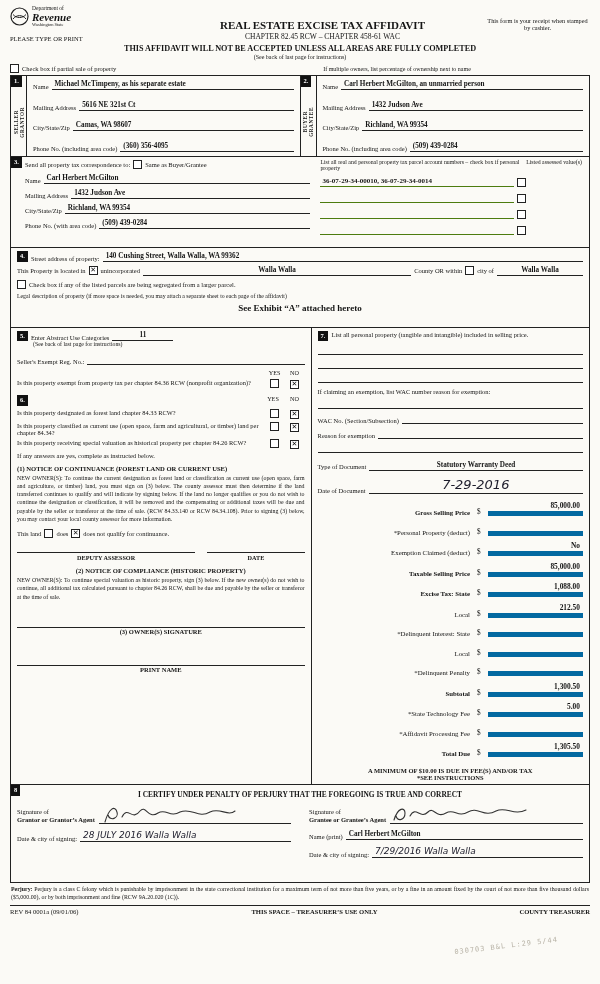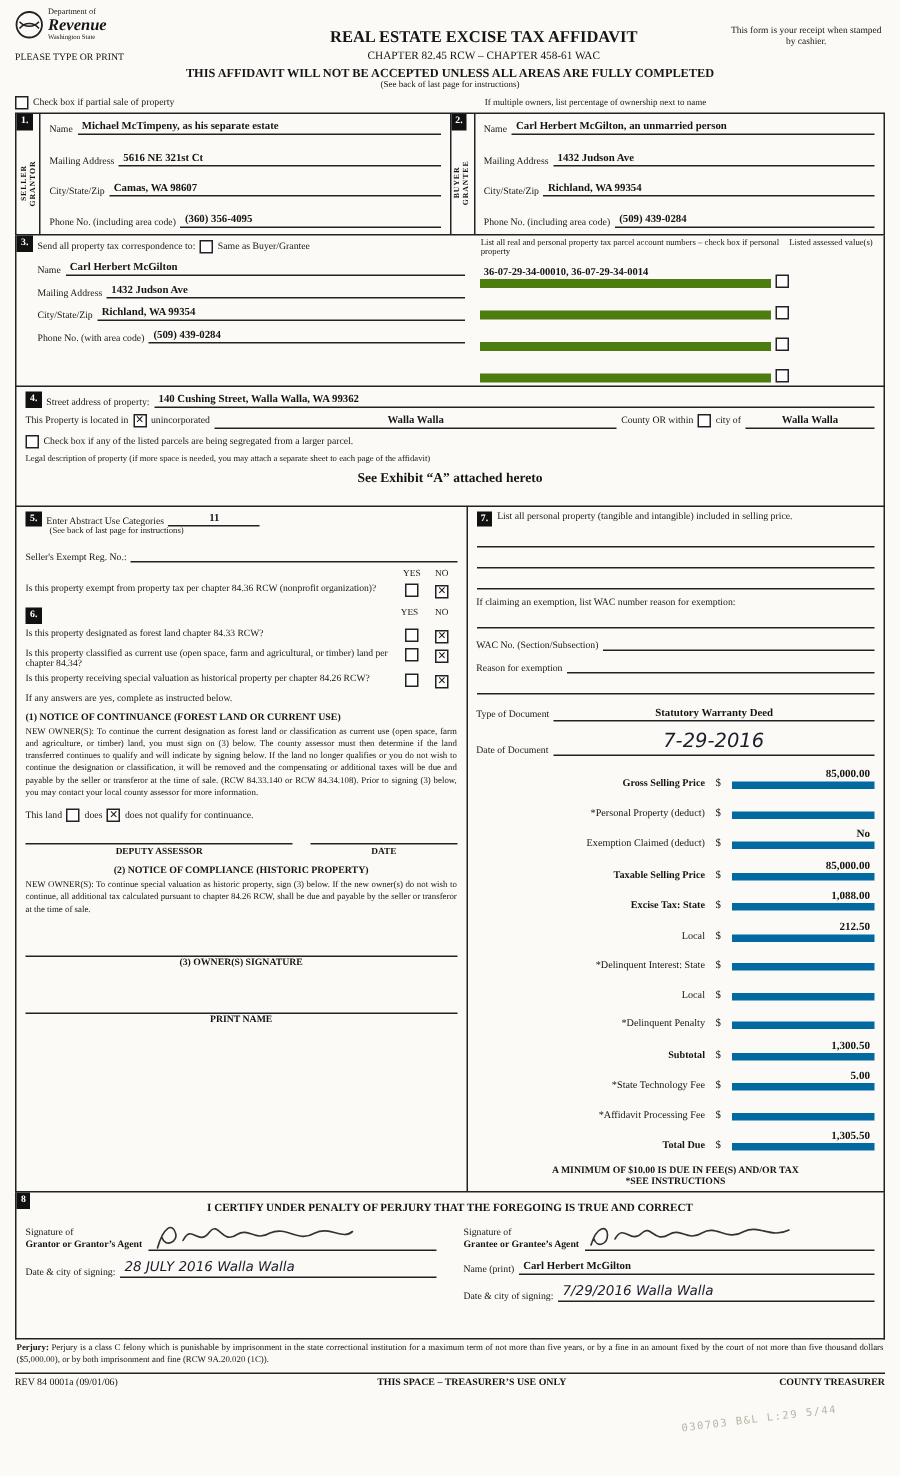--- a/index.html
+++ b/index.html
@@ -42,21 +42,21 @@
   .party-fields{flex:1;padding:4px 6px 4px 6px;display:flex;flex-direction:column;gap:5px;justify-content:space-between;}
   .frow{display:flex;align-items:flex-end;gap:3px;}
   .frow .fill{flex:1;}
   
   .sec3{border:1.5px solid #222;border-top:none;display:flex;position:relative;min-height:90px;}
   .sec3-left{width:52%;padding:3px 5px 4px 14px;display:flex;flex-direction:column;gap:5px;}
   .sec3-right{width:48%;padding:2px 5px;}
   .s3hdr{display:flex;gap:4px;}
   .s3hdr .assessed{width:60px;flex:none;text-align:center;}
   .prow{display:flex;align-items:flex-end;gap:3px;margin:6px 58px 0 0;}
-  .pline{flex:1;border-bottom:6px solid #4d7c0f;min-height:8px;font-size:7px;padding:0 2px 1px 2px;}
+  .pline{flex:1;border-bottom:1px solid #4d7c0f;min-height:8px;font-size:7px;padding:0 2px 1px 2px;}
   
   .sec4{border:1.5px solid #222;border-top:none;padding:3px 6px 4px 6px;}
   .sec4 .frow{margin-bottom:4px;}
   .legal-value{text-align:center;font-weight:bold;font-size:9px;margin:4px 0 10px 0;}
   
   .main2{display:flex;border:1.5px solid #222;border-top:none;min-height:418px;}
   .mcol-left{width:52%;border-right:1px solid #222;padding:3px 6px;box-sizing:border-box;}
   .mcol-right{width:48%;padding:3px 6px;box-sizing:border-box;}
   .ynhead{display:flex;justify-content:flex-end;font-size:6.2px;gap:0;margin-top:4px;}
   .yncol{width:20px;text-align:center;flex:none;}

